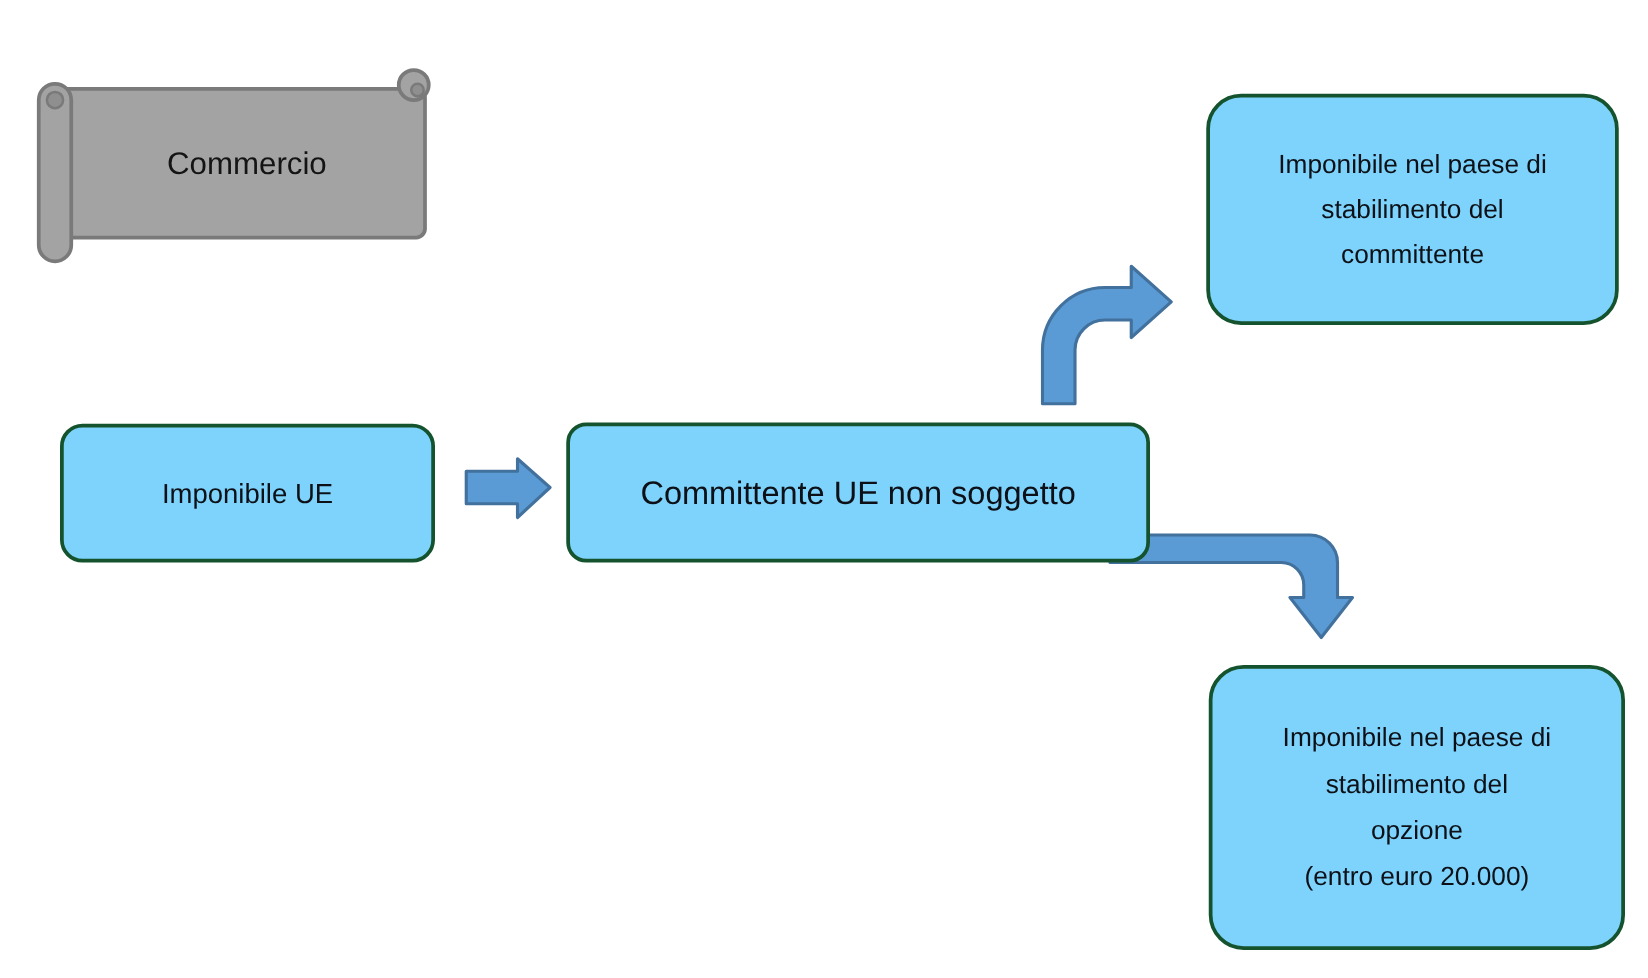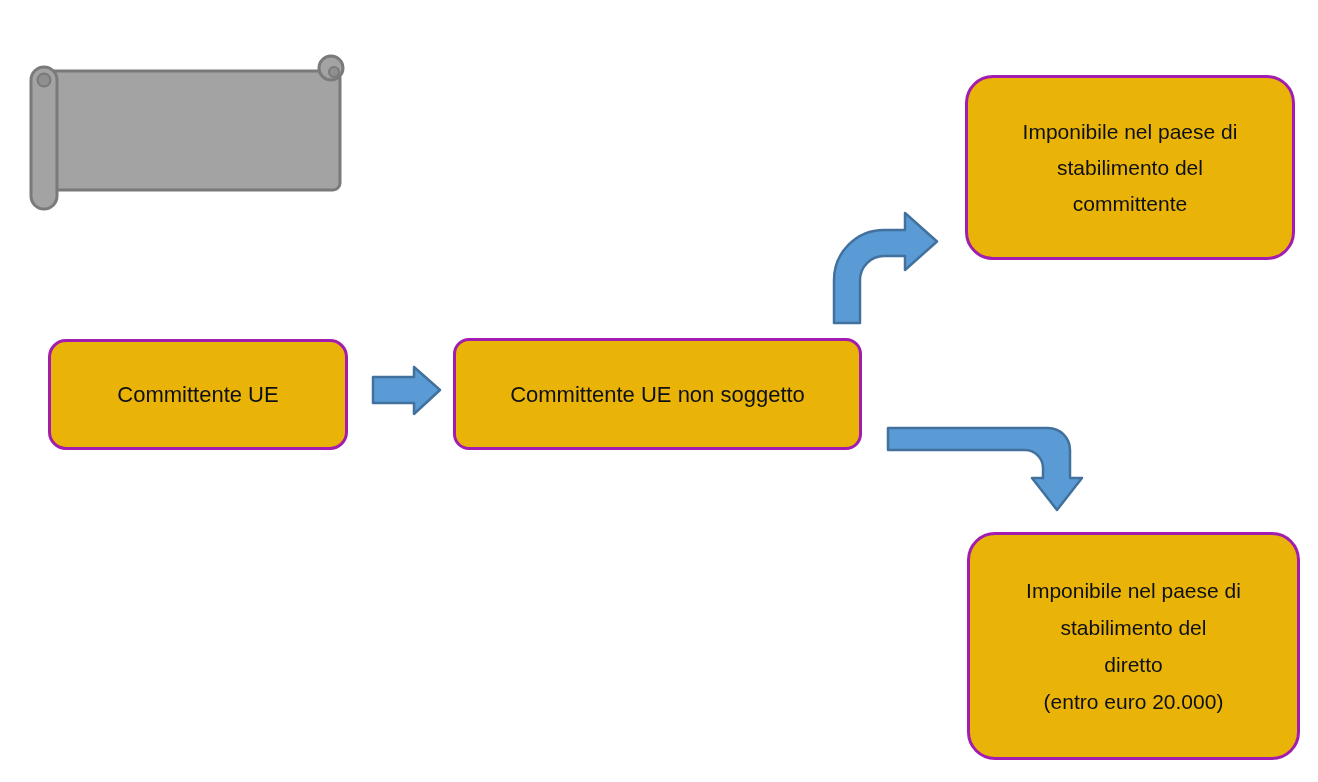--- a/index.html
+++ b/index.html
@@ -43,22 +43,22 @@
     position: absolute;
     box-sizing: border-box;
     display: flex;
     flex-direction: column;
     align-items: center;
     justify-content: center;
     text-align: center;
     color: #0d1016;
   }
   .blue-node {
-    background: #eab308;
-    border: 3px solid #a21caf;
+    background: #7dd3fc;
+    border: 3px solid #14532d;
   }
   .banner-text {
     left: 55px;
     top: 72px;
     width: 285px;
     height: 118px;
     font-size: 25px;
     line-height: 38px;
     color: #141414;
   }
@@ -67,24 +67,24 @@
     top: 339px;
     width: 300px;
     height: 111px;
     border-radius: 18px;
     font-size: 22px;
     line-height: 30px;
   }
   .node-committente {
     left: 453px;
     top: 338px;
-    width: 409px;
+    width: 467px;
     height: 112px;
     border-radius: 16px;
-    font-size: 22px;
+    font-size: 26px;
     line-height: 31px;
   }
   .node-over {
     left: 965px;
     top: 75px;
     width: 330px;
     height: 185px;
     border-radius: 28px;
     font-size: 21px;
     line-height: 36px;
@@ -115,36 +115,37 @@
     </g>
 
     <polygon class="blue-shape" points="373,377 414,377 414,367 440,390 414,414 414,403 373,403"></polygon>
 
     <path class="blue-shape" d="M 834,323 L 834,280 A 50 50 0 0 1 884,230 L 905,230 L 905,213 L 937,241.5 L 905,270 L 905,256 L 884,256 A 24 24 0 0 0 860,280 L 860,323 Z"></path>
 
     <path class="blue-shape" d="M 888,428 L 1048,428 A 22 22 0 0 1 1070,450 L 1070,478 L 1082,478 L 1057,510 L 1032,478 L 1043,478 L 1043,468 A 18 18 0 0 0 1025,450 L 888,450 Z"></path>
   </svg>
 
   <div class="node banner-text">
+    <div>Commercio</div>
   </div>
 
   <div class="node blue-node node-prestatore">
-    <div>Committente UE</div>
+    <div>Imponibile UE</div>
   </div>
 
   <div class="node blue-node node-committente">
     <div>Committente UE non soggetto</div>
   </div>
 
   <div class="node blue-node node-over">
     <div>Imponibile nel paese di</div>
     <div>stabilimento del</div>
     <div>committente</div>
   </div>
 
   <div class="node blue-node node-under">
     <div>Imponibile nel paese di</div>
     <div>stabilimento del</div>
-    <div>diretto</div>
+    <div>opzione</div>
     <div>(entro euro 20.000)</div>
   </div>
 
 </div>
 
 </body></html>

